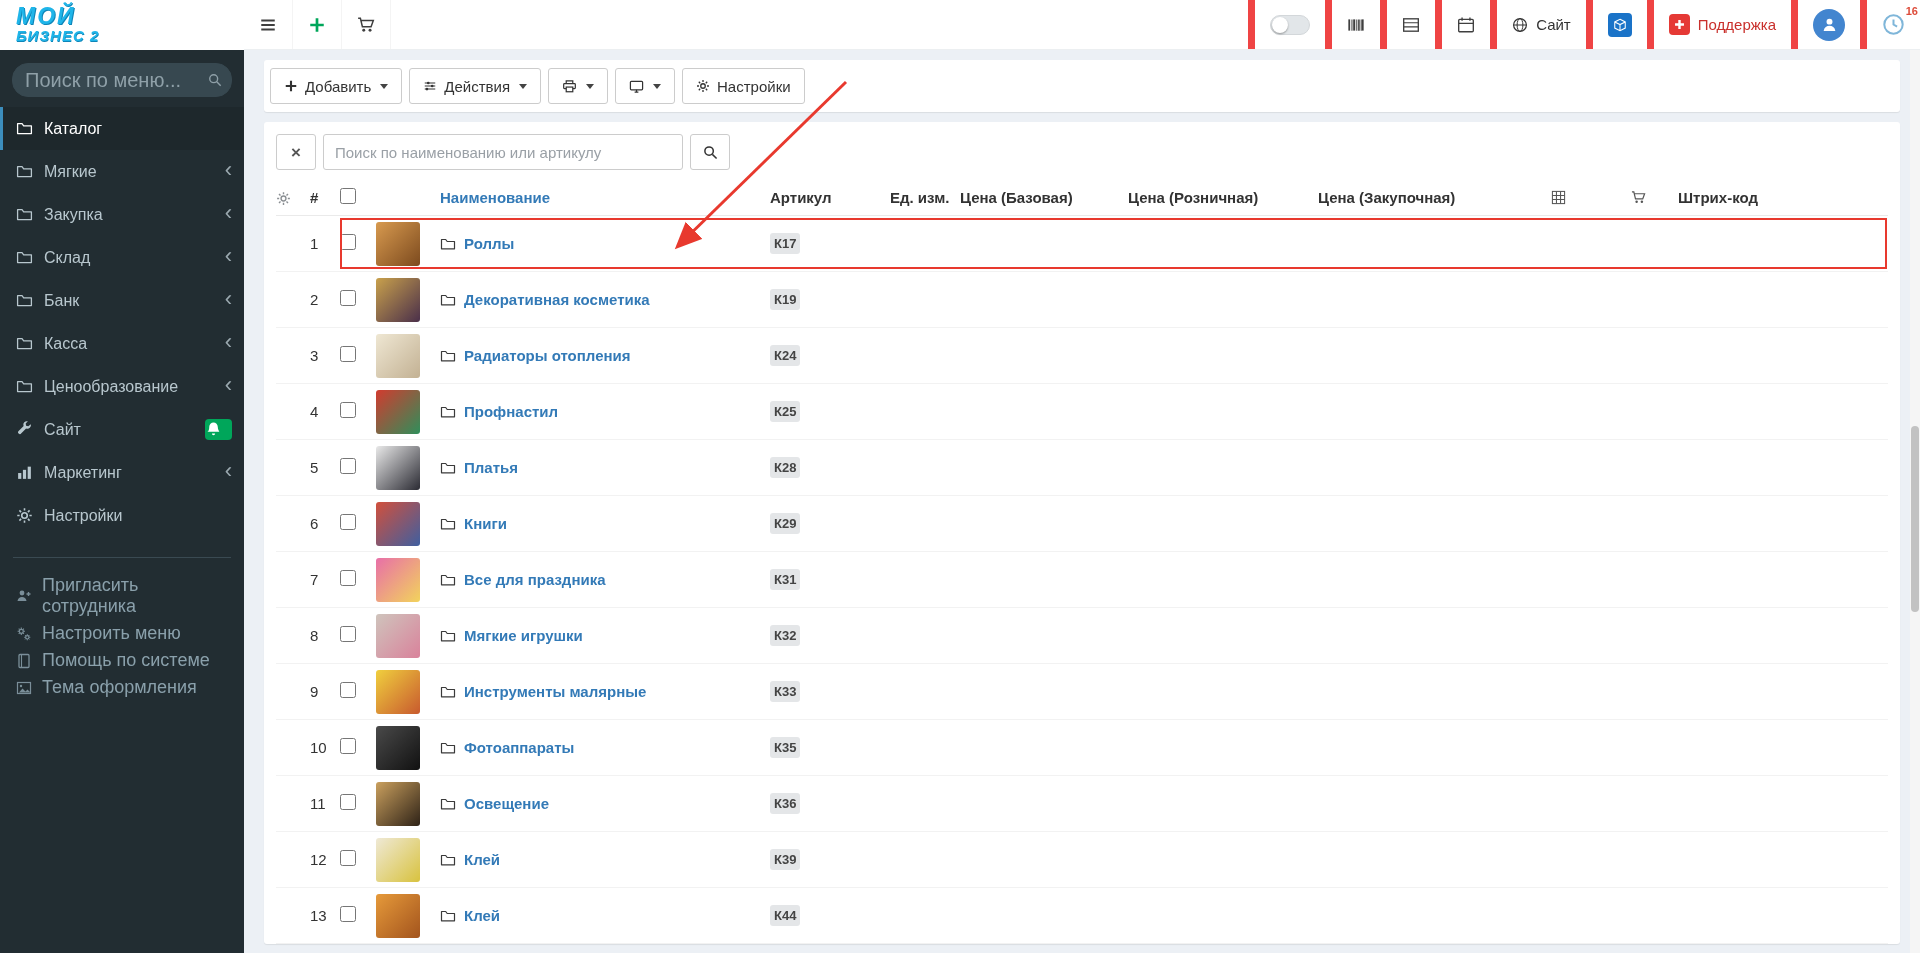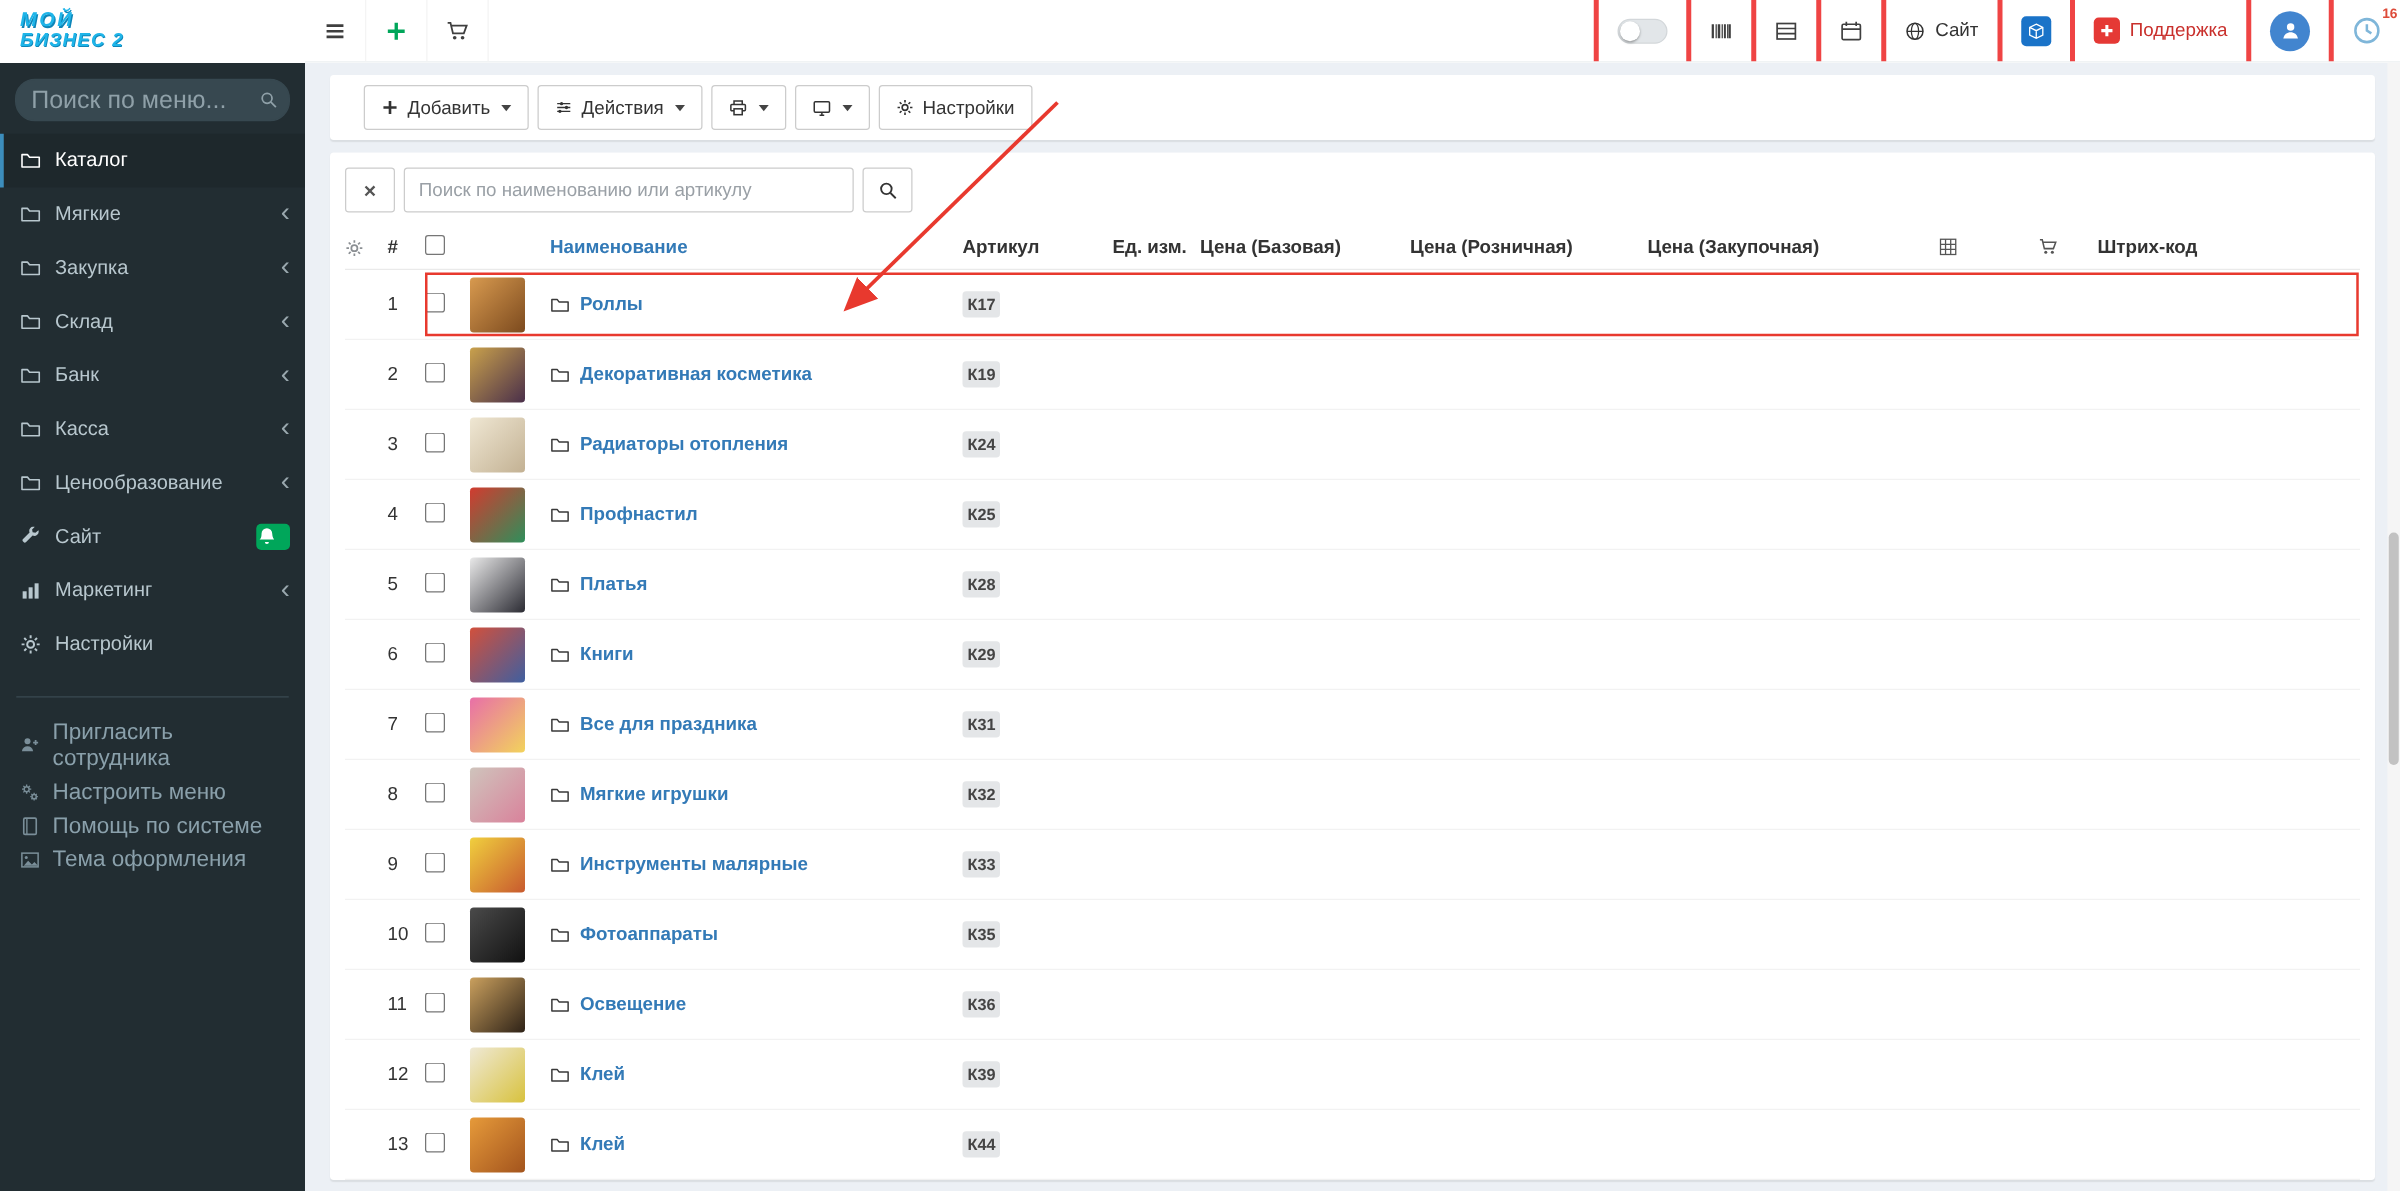--- a/index.html
+++ b/index.html
@@ -5,34 +5,34 @@
   * { box-sizing: border-box; margin: 0; padding: 0; }
   html, body { width: 1920px; height: 953px; overflow: hidden; }
   body { font-family: "Liberation Sans", "DejaVu Sans", sans-serif; background: var(--page-bg, #ecf0f5); color: #333; font-size: 15px; }
   svg.ic { display: inline-block; vertical-align: middle; }
   .i14 { width: 14px; height: 14px; } .i15 { width: 15px; height: 15px; }
   .i16 { width: 16px; height: 16px; } .i18 { width: 18px; height: 18px; }
 
   
   .logo-area { position: fixed; top: 0; left: 0; width: 244px; height: 50px; background: #fff; z-index: 30;
                display: flex; flex-direction: column; justify-content: center; padding-left: 16px; }
-  .logo-l1 { font-size: 16px; font-weight: bold; font-style: italic; color: var(--logo-blue, #1fb5e9);
+  .logo-l1 { font-size: 23px; font-weight: bold; font-style: italic; color: var(--logo-blue, #1fb5e9);
              letter-spacing: 2px; line-height: 1; text-shadow: 1px 1px 0 #0e85b8; }
   .logo-l2 { font-size: 15px; font-weight: bold; font-style: italic; color: var(--logo-blue, #1fb5e9);
              letter-spacing: 1px; line-height: 1.1; text-shadow: 0.5px 0.5px 0 #0e85b8; }
 
   
   .topbar { position: fixed; top: 0; left: 244px; right: 0; height: 50px; background: #fff; z-index: 20;
             display: flex; align-items: stretch; border-bottom: 1px solid #eceff1; }
   .tb-left, .tb-right { display: flex; align-items: stretch; }
   .tb-right { margin-left: auto; }
   .tb-item { display: flex; align-items: center; justify-content: center; padding: 0 15px; min-width: 46px;
              cursor: pointer; color: #3f3f3f; }
   .tb-left .tb-item { border-right: 1px solid #f4f4f4; }
-  .tb-right .tb-item { border-left: 4px solid #ef4444; }
+  .tb-right .tb-item { border-left: 7px solid #ef4444; }
   .tb-text { gap: 8px; font-size: 15px; color: #333; }
   .green-ic { color: var(--green, #00a65a); }
   .switch { width: 40px; height: 20px; border-radius: 10px; background: #e2e6e9; border: 1px solid #d3d7da; position: relative; display: inline-block; }
   .knob { position: absolute; left: 1px; top: 1px; width: 16px; height: 16px; border-radius: 50%; background: #fff; box-shadow: 0 1px 2px rgba(0,0,0,.35); }
   .blue-app-icon { width: 24px; height: 24px; border-radius: 4px; background: #1a73c8; display: flex; align-items: center; justify-content: center; }
   .blue-app-icon svg { width: 14px; height: 14px; color: #fff; }
   .medkit { width: 21px; height: 21px; border-radius: 4px; background: #e53935; display: flex; align-items: center; justify-content: center; }
   .medkit svg { width: 13px; height: 13px; color: #fff; }
   .support-label { color: #c9302c; }
   .avatar { width: 32px; height: 32px; border-radius: 50%; background: #4285cf; display: flex; align-items: center; justify-content: center; }
@@ -60,21 +60,21 @@
   .side-footer-item { display: flex; align-items: center; gap: 10px; padding: 3px 16px; font-size: 18px; color: #8aa0ab; cursor: pointer; }
   .side-footer-item .ic { width: 16px; height: 16px; opacity: .85; flex: none; }
 
   
   .content { margin-left: 244px; padding: 14px 20px 0; }
   .page-header { display: flex; align-items: center; gap: 10px; height: 32px; margin: 2px 0 12px; }
   .page-title { font-size: 23px; font-weight: 400; color: #5a646c; }
   .help-icon { width: 21px; height: 21px; border-radius: 50%; border: 2px solid #b9bec3; color: #a6abb0;
                font-size: 13px; font-weight: bold; display: flex; align-items: center; justify-content: center; cursor: pointer; }
   .panel { background: #fff; border-radius: 3px; box-shadow: 0 1px 1px rgba(0,0,0,.08); }
-  .toolbar-panel { padding: 8px 27px; display: flex; gap: 7px; margin-bottom: 10px; }
+  .toolbar-panel { padding: 8px 6px; display: flex; gap: 7px; margin-bottom: 10px; }
   .btn { background: #fff; border: 1px solid #ccc; border-radius: 3px; height: 36px; padding: 0 13px; font-size: 15px;
          color: #333; display: inline-flex; align-items: center; gap: 7px; cursor: pointer; font-family: inherit; }
   .btn.sq { width: 40px; padding: 0; justify-content: center; }
   .caret { width: 0; height: 0; border-top: 5px solid #444; border-left: 4px solid transparent; border-right: 4px solid transparent; margin-left: 2px; }
   .x-glyph { font-size: 17px; font-weight: bold; color: #555; line-height: 1; }
   .table-panel { padding: 12px 12px 0; }
   .search-row { display: flex; gap: 7px; align-items: center; }
   .search-input { width: 360px; height: 36px; border: 1px solid #ccc; border-radius: 3px; padding: 0 11px; font-size: 15px;
                   font-family: inherit; color: #333; }
   .search-input::placeholder { color: #9aa0a6; }

